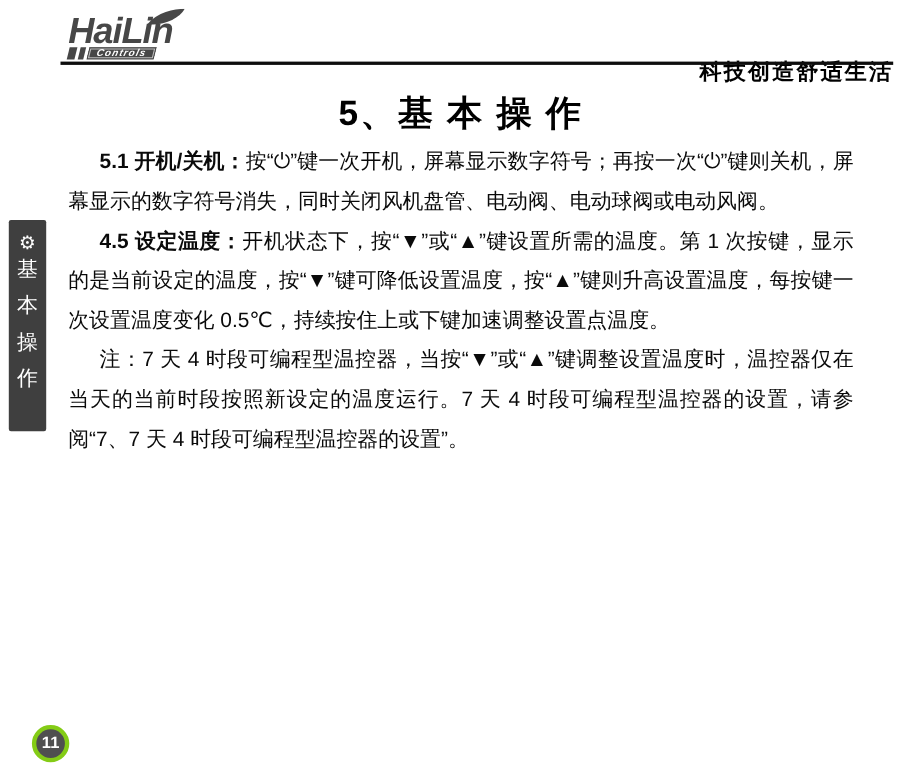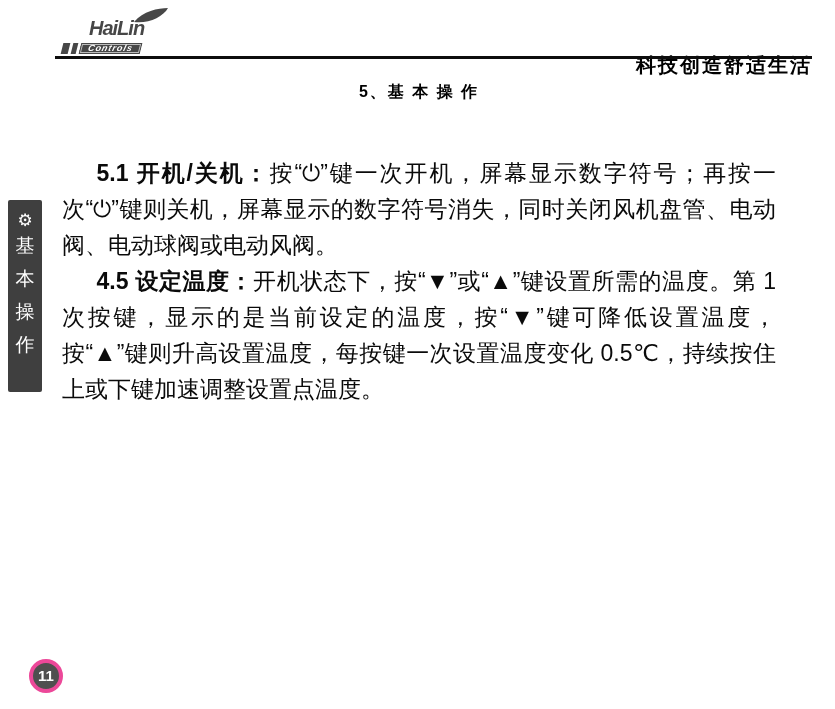--- a/index.html
+++ b/index.html
@@ -4,22 +4,22 @@
 <style>
   html,body{margin:0;padding:0;background:#fff;}
   .page{
     position:relative;width:835px;height:709px;background:#ffffff;overflow:hidden;
     font-family:"Liberation Sans","DejaVu Sans",sans-serif;color:#0a0a0a;
   }
   
   .header-rule{position:absolute;left:55px;top:56px;width:757px;height:3px;background:#0d0d0d;}
   .logo{position:absolute;left:62px;top:14px;width:120px;height:44px;}
   .logo-brand{
-    font-style:italic;font-weight:bold;font-size:20px;line-height:28px;
-    color:#474747;letter-spacing:-1px;margin-left:27px;
+    font-style:italic;font-weight:bold;font-size:33px;line-height:28px;
+    color:#474747;letter-spacing:-1px;
   }
   .leaf{position:absolute;left:72px;top:-6px;}
   .logo-badge-row{display:flex;align-items:center;height:11px;margin-top:1px;}
   .badge-stripe{background:#474747;height:11px;transform:skewX(-14deg);margin-right:3px;}
   .stripe-a{width:7px;}
   .stripe-b{width:5px;}
   .badge{
     background:#474747;color:#ffffff;height:11px;transform:skewX(-14deg);
     font-style:italic;font-weight:bold;font-size:9px;line-height:11px;
     padding:0 8px;letter-spacing:1px;box-shadow:inset 0 0 0 1px #474747,inset 0 0 0 2px #bdbdbd;
@@ -32,32 +32,32 @@
   .side-tab{
     position:absolute;left:8px;top:200px;width:34px;height:192px;background:#3f3f3f;
     border-radius:2px;display:flex;flex-direction:column;align-items:center;
     padding-top:12px;box-sizing:border-box;color:#ffffff;
   }
   .side-tab .gear{font-size:17px;line-height:18px;margin-bottom:6px;}
   .side-tab .vchar{font-size:19px;line-height:20px;margin-bottom:13px;font-weight:500;}
   
   .doc-title{
     position:absolute;left:62px;top:82px;width:714px;text-align:center;
-    font-weight:bold;font-size:16px;letter-spacing:2px;color:#000;
+    font-weight:bold;font-size:32px;letter-spacing:2px;color:#000;
   }
   .body-text{
     position:absolute;left:62px;top:130px;width:714px;
-    font-size:23px;line-height:36px;text-align:justify;margin-top:25px;
+    font-size:19px;line-height:36px;text-align:justify;
   }
   .para{margin:0;text-indent:1.5em;}
   .para b{font-weight:bold;}
   
   .page-num{
     position:absolute;left:29px;top:659px;width:26px;height:26px;border-radius:50%;
-    background:#4f4f4f;border:4px solid #ec4899;color:#ffffff;font-weight:bold;
+    background:#4f4f4f;border:4px solid #84cc16;color:#ffffff;font-weight:bold;
     font-size:15px;line-height:26px;text-align:center;
   }
   .series{
     position:absolute;right:45px;top:660px;font-style:italic;font-weight:bold;
     font-size:17px;letter-spacing:1px;color:#000;
   }
 </style>
 </head>
 <body>
 
@@ -85,17 +85,18 @@
     <span class="vchar">本</span>
     <span class="vchar">操</span>
     <span class="vchar">作</span>
   </div>
 
   <div class="doc-title">5、基 本 操 作</div>
 
   <div class="body-text">
     <p class="para"><b>5.1 开机/关机：</b><span>按“⏻”键一次开机，屏幕显示数字符号；再按一次“⏻”键则关机，屏幕显示的数字符号消失，同时关闭风机盘管、电动阀、电动球阀或电动风阀。</span></p>
     <p class="para"><b>4.5 设定温度：</b><span>开机状态下，按“▼”或“▲”键设置所需的温度。第 1 次按键，显示的是当前设定的温度，按“▼”键可降低设置温度，按“▲”键则升高设置温度，每按键一次设置温度变化 0.5℃，持续按住上或下键加速调整设置点温度。</span></p>
+    <p class="para"><span>注：7 天 4 时段可编程型温控器，当按“▼”或“▲”键调整设置温度时，温控器仅在当天的当前时段按照新设定的温度运行。7 天 4 时段可编程型温控器的设置，请参阅“7、7 天 4 时段可编程型温控器的设置”。</span></p>
   </div>
 
   <div class="page-num">11</div>
 
 </div>
 
 </body></html>

